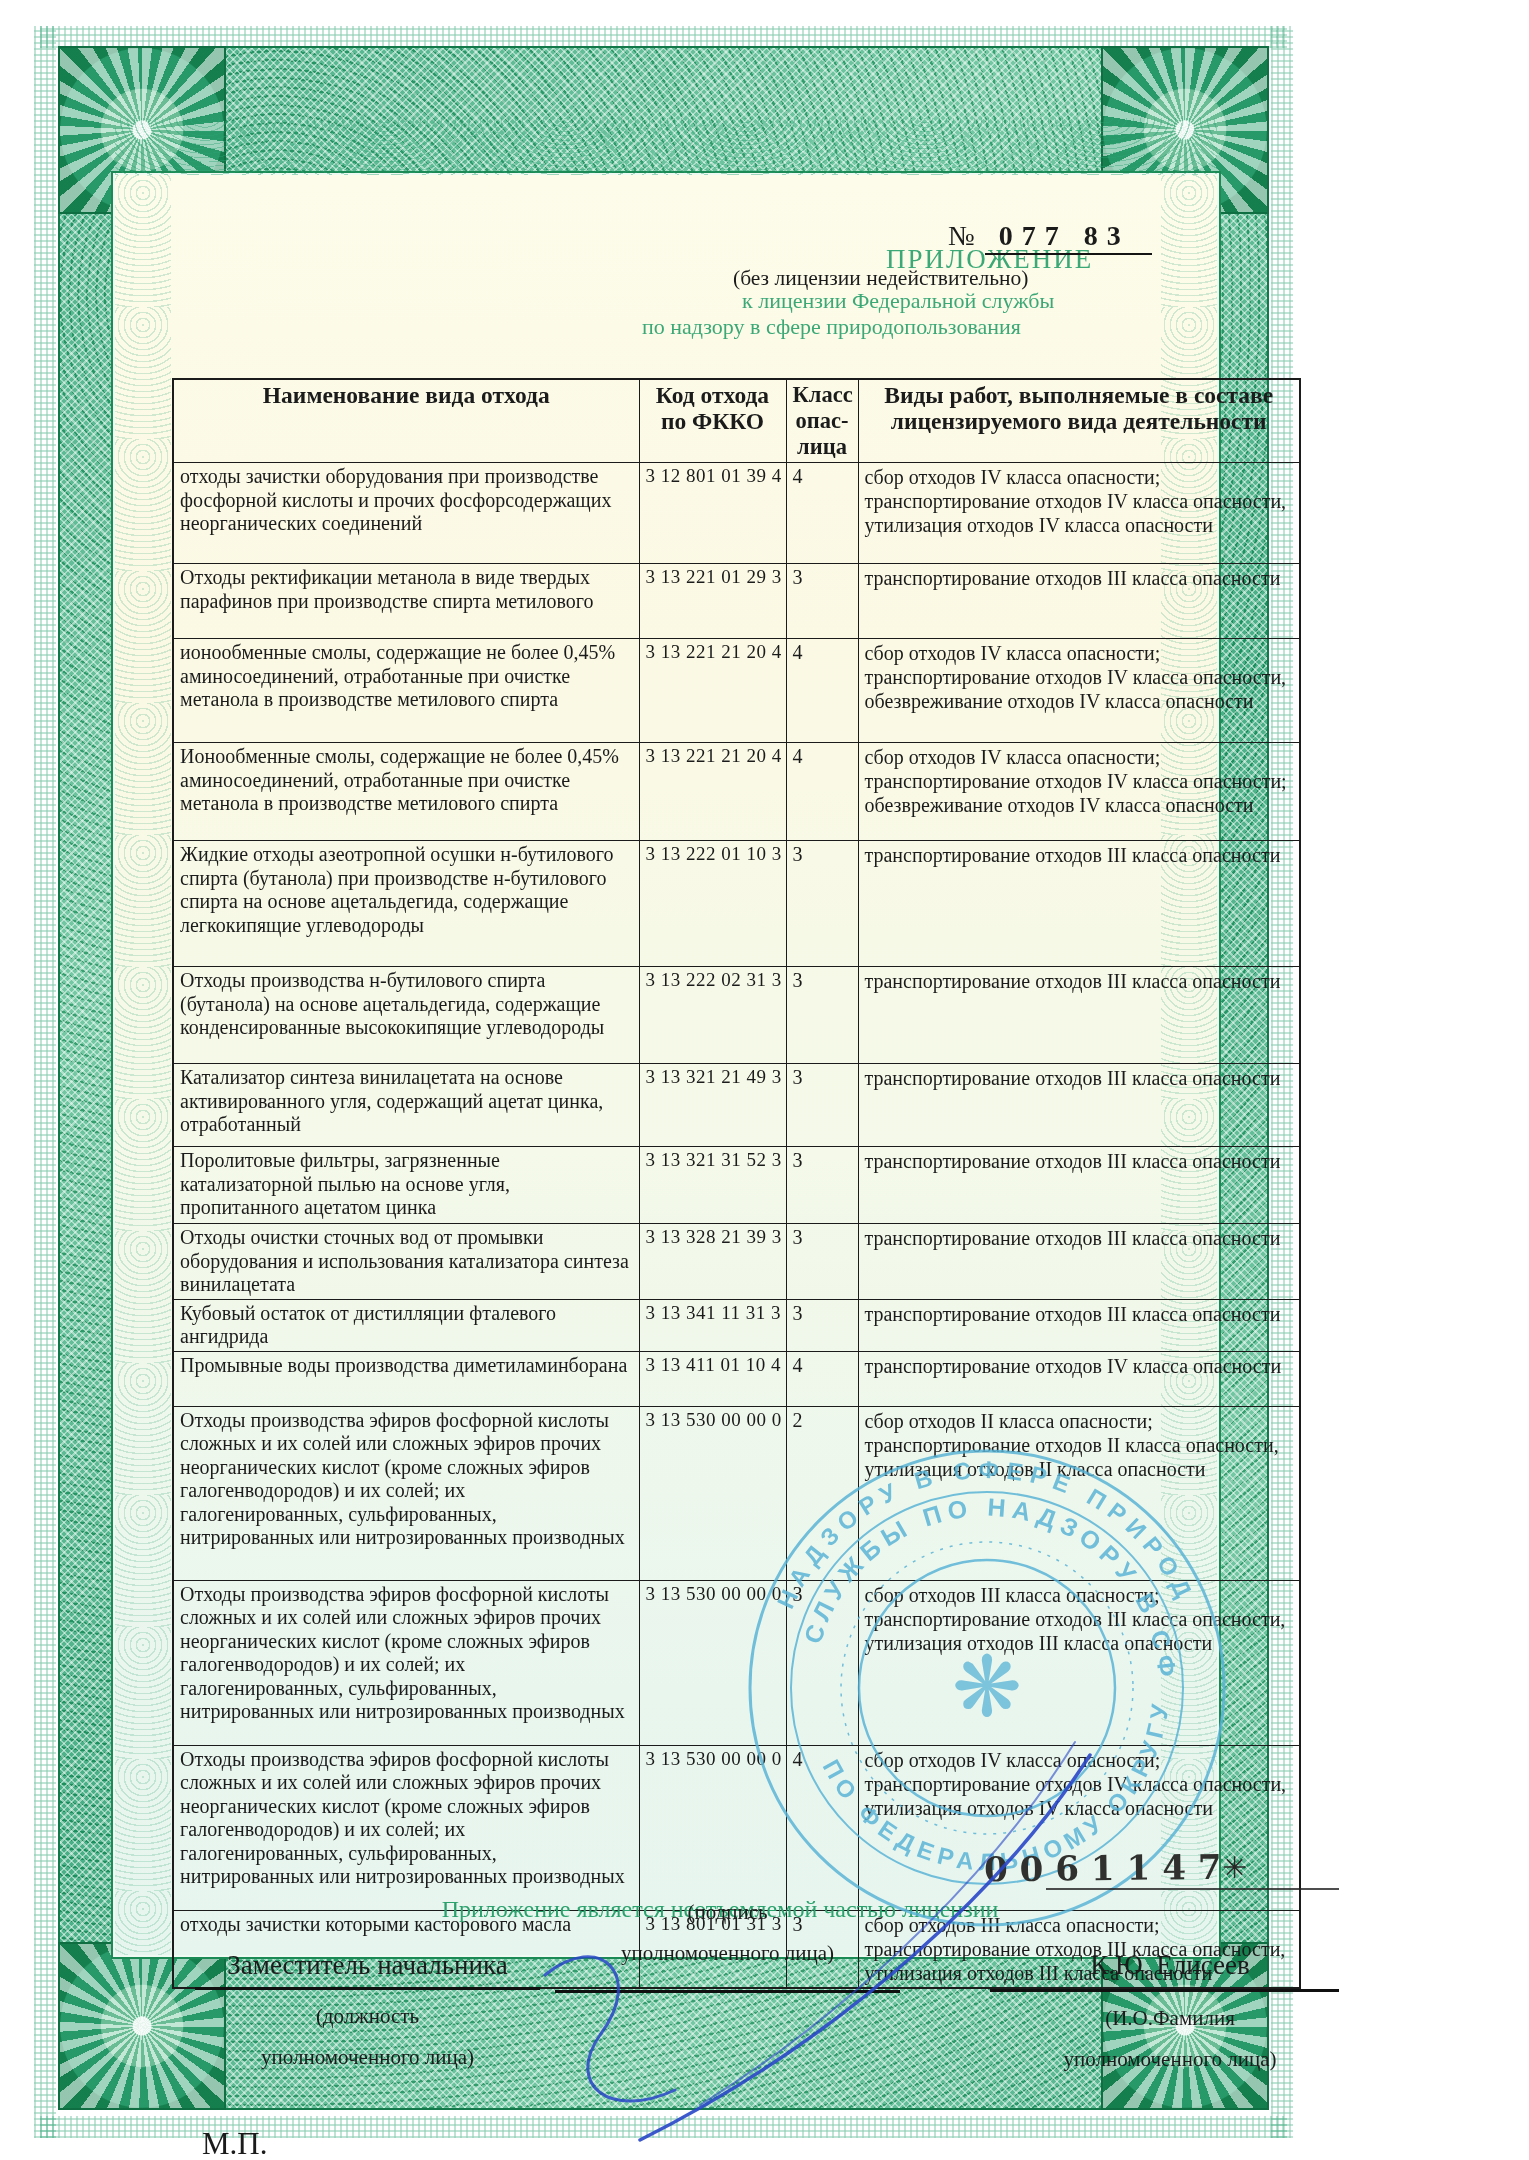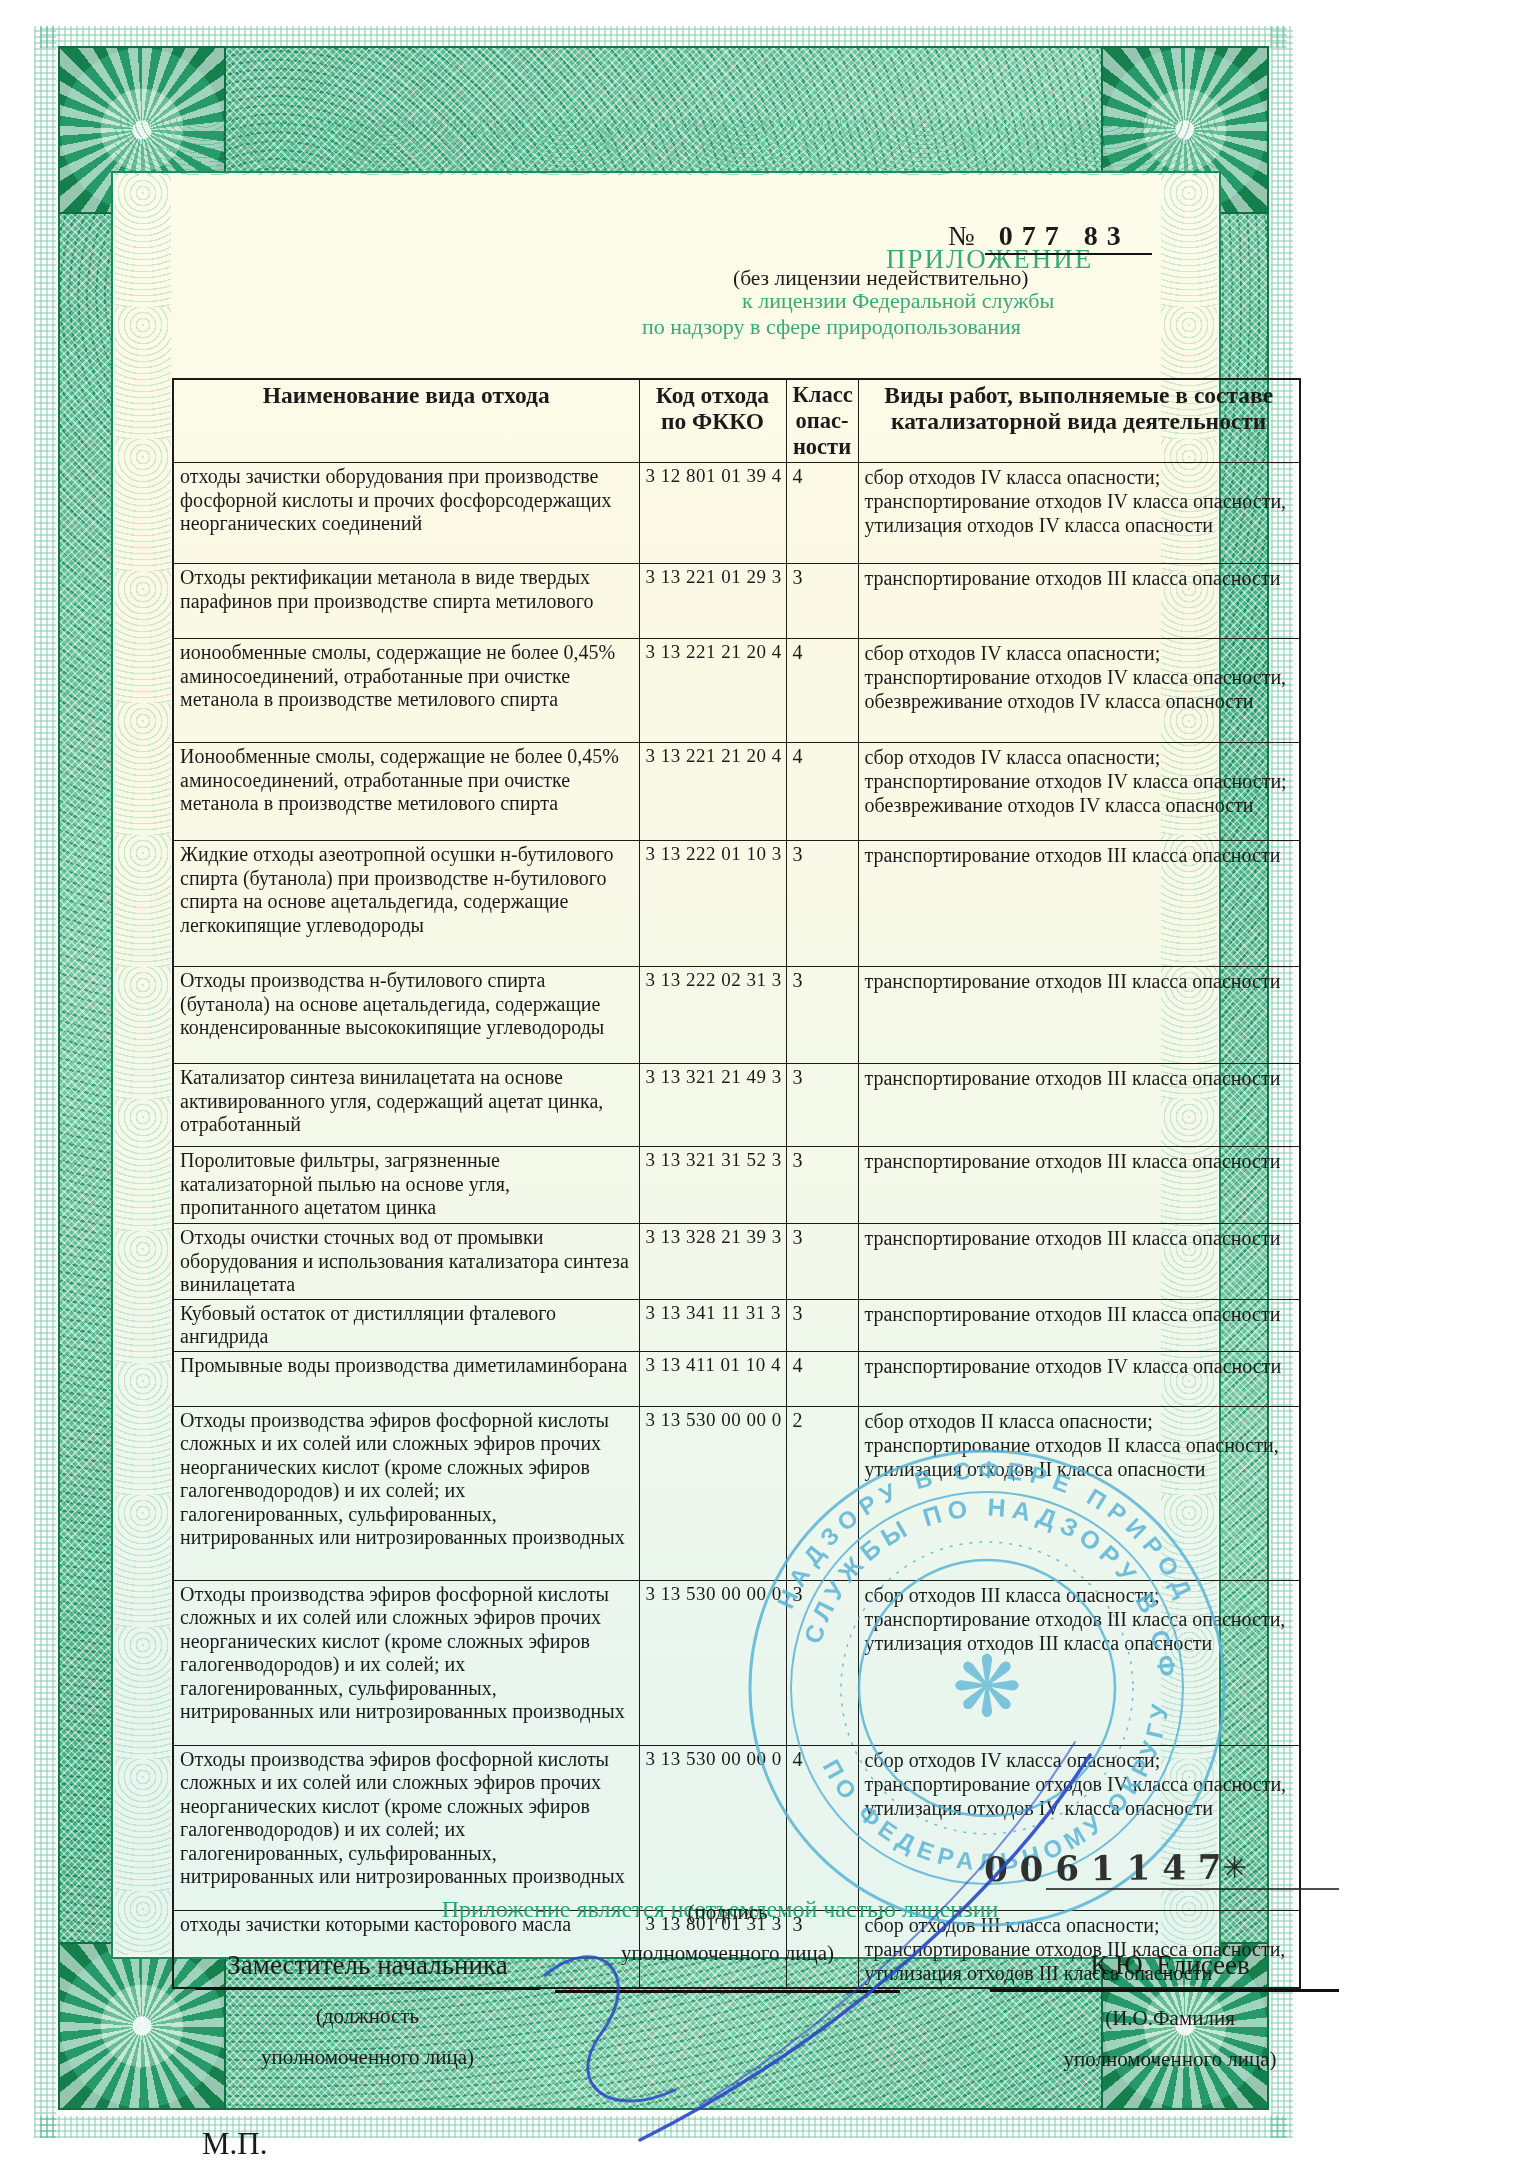--- a/index.html
+++ b/index.html
@@ -129,23 +129,23 @@
           <col style="width:72px">
           <col style="width:442px">
         </colgroup>
       <thead>
         <tr>
           <th>Наименование вида отхода</th>
           <th>Код отхода
 по ФККО</th>
           <th style="font-size:22.5px">Класс
 опас-
-ности</th>
+лица</th>
           <th>Виды работ, выполняемые в составе
-катализаторной вида деятельности</th>
+лицензируемого вида деятельности</th>
         </tr>
       </thead>
       <tbody>
           <tr>
             <td class="c-name">отходы зачистки оборудования при производстве фосфорной кислоты и прочих фосфорсодержащих неорганических соединений</td>
             <td class="c-code">3 12 801 01 39 4</td>
             <td class="c-class">4</td>
             <td class="c-works">сбор отходов IV класса опасности;
 транспортирование отходов IV класса опасности,
 утилизация отходов IV класса опасности</td>

